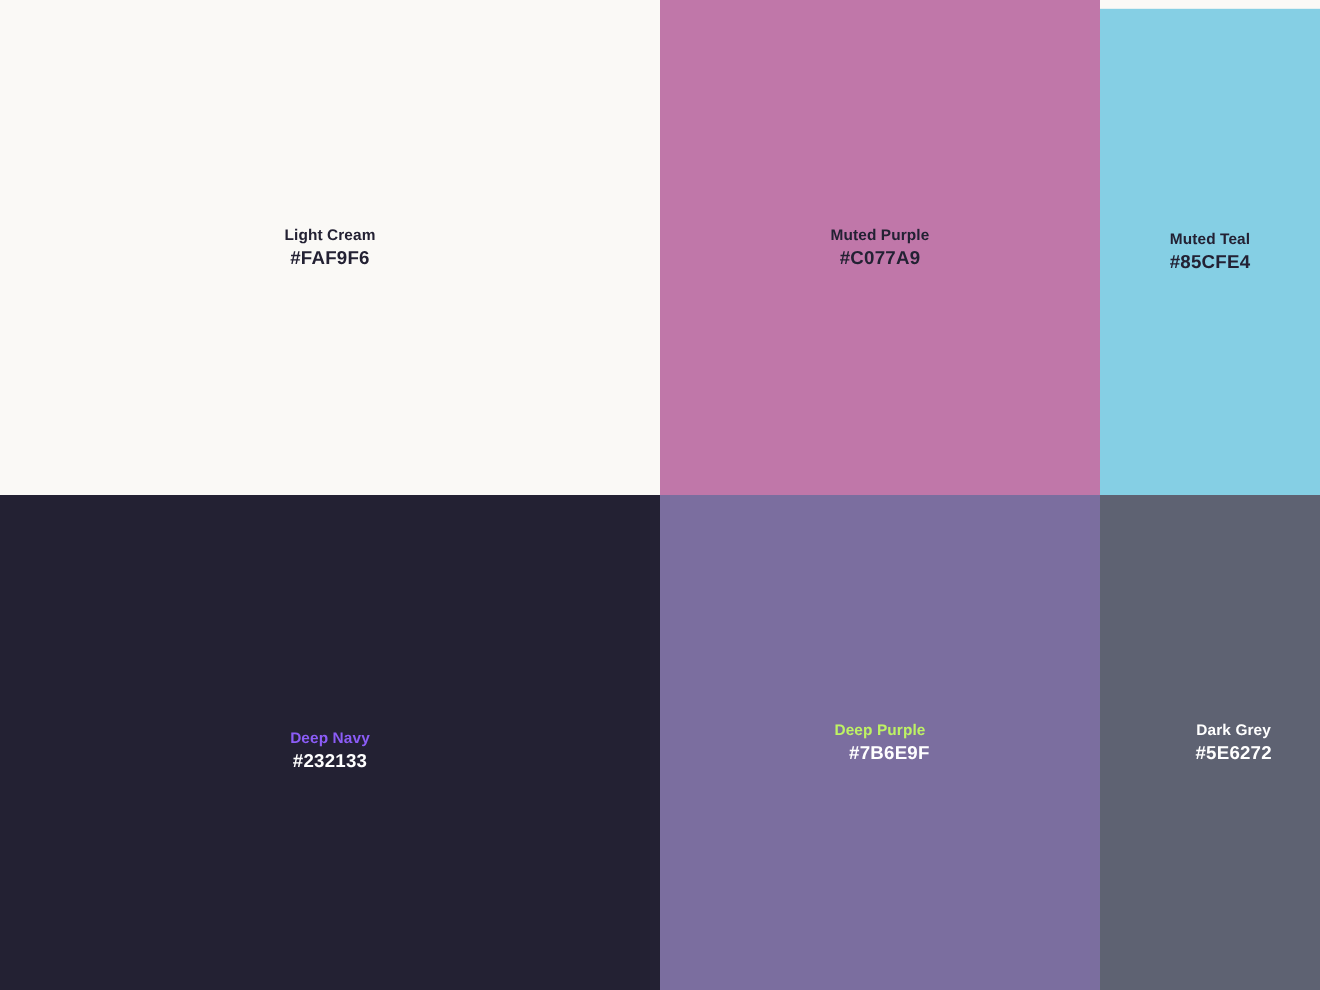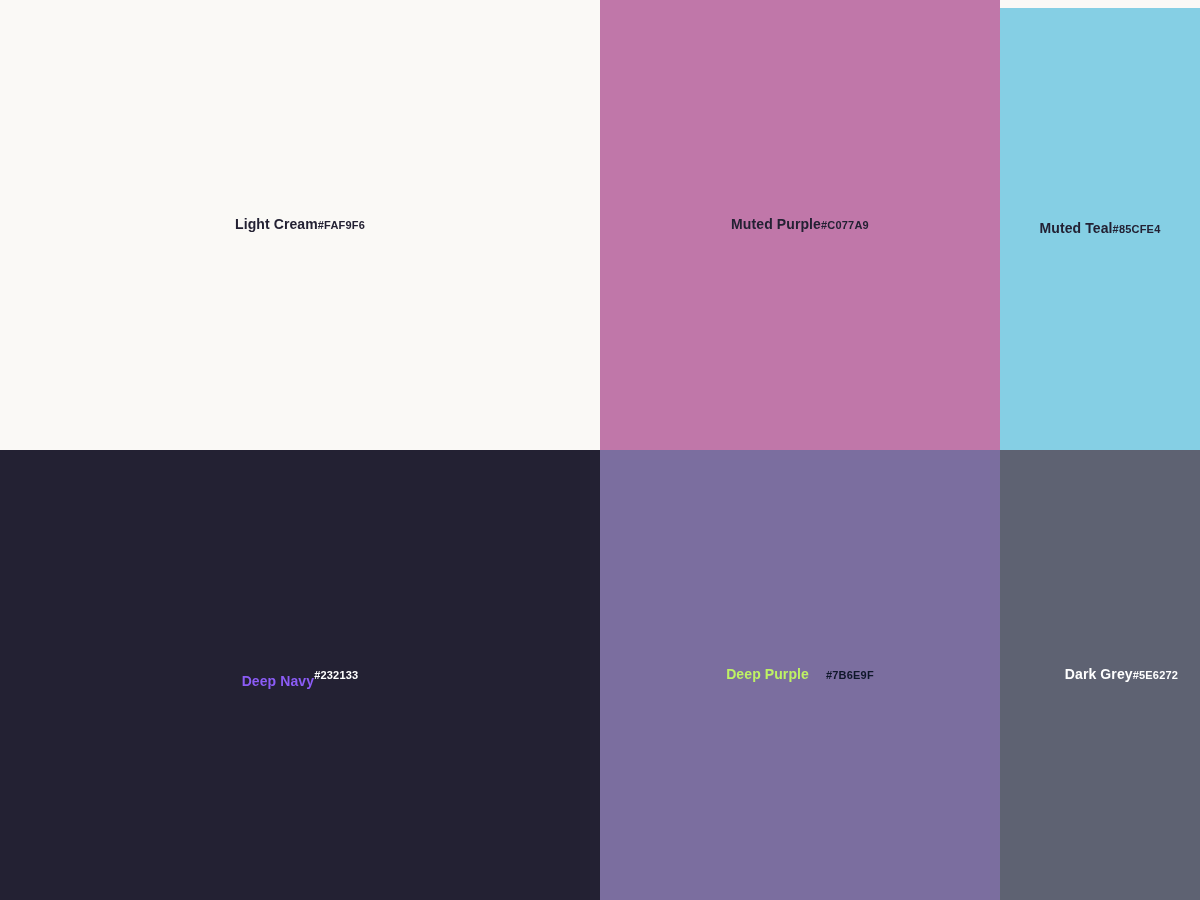--- a/index.html
+++ b/index.html
@@ -28,37 +28,37 @@
     display: flex;
     flex-direction: column;
     align-items: center;
     justify-content: center;
     box-sizing: border-box;
     overflow: hidden;
   }
 
   .swatch-label-block {
     display: flex;
-    flex-direction: row;
+    flex-direction: column;
     align-items: center;
     justify-content: flex-start;
     line-height: 1.36;
     text-align: center;
     user-select: none;
   }
 
   .swatch-name {
     font-size: 14px;
     font-weight: 700;
     letter-spacing: 0.1px;
     white-space: nowrap;
   }
 
   .swatch-hex {
-    font-size: 11px;
+    font-size: 17px;
     font-weight: 700;
     letter-spacing: 0.2px;
     white-space: nowrap;
   }
 
   
   .on-light .swatch-name,
   .on-light .swatch-hex { color: #232133; }
 
   .on-dark .swatch-name,
@@ -93,21 +93,21 @@
   <div class="swatch on-dark" style="background-color: rgb(35, 33, 51);">
     <div class="swatch-label-block">
       <span class="swatch-name" style="color: #8b5cf6; margin-top: 14px;">Deep Navy</span>
       <span class="swatch-hex" style="color: rgb(255, 255, 255);">#232133</span>
     </div>
   </div>
 
   <div class="swatch on-dark" style="background-color: rgb(123, 110, 159);">
     <div class="swatch-label-block">
       <span class="swatch-name" style="color: #bef264;">Deep Purple</span>
-      <span class="swatch-hex" style="color: #0f172a; margin-left: 17px;">#7B6E9F</span>
+      <span class="swatch-hex" style="color: #ffffff; margin-left: 17px;">#7B6E9F</span>
     </div>
   </div>
 
   <div class="swatch on-dark" style="background-color: rgb(94, 98, 114); padding-left: 43px;">
     <div class="swatch-label-block">
       <span class="swatch-name" style="color: rgb(255, 255, 255);">Dark Grey</span>
       <span class="swatch-hex" style="color: rgb(255, 255, 255);">#5E6272</span>
     </div>
   </div>
 

